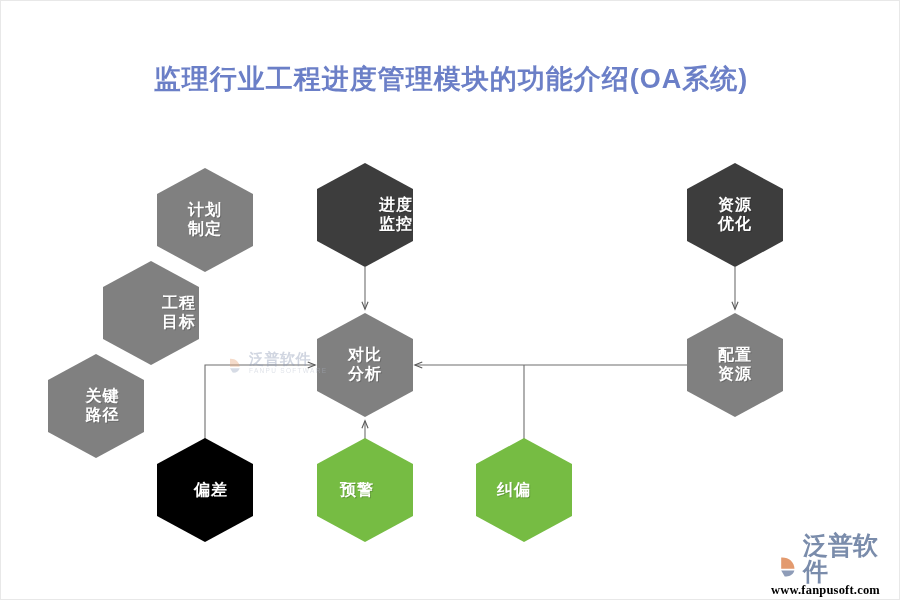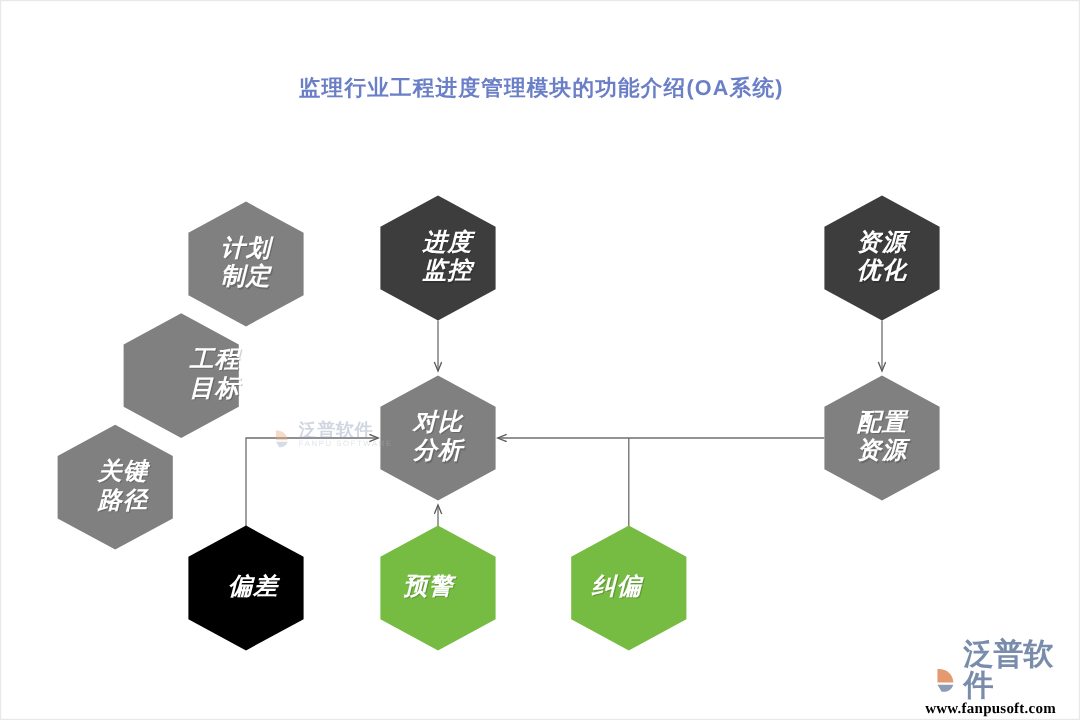--- a/index.html
+++ b/index.html
@@ -21,21 +21,21 @@
     border: 1px solid #e8e8e8;
     background: #ffffff;
     overflow: hidden;
   }
   .title {
     position: absolute;
     left: 0;
     top: 60px;
     width: 900px;
     text-align: center;
-    font-size: 18px;
+    font-size: 27px;
     font-weight: bold;
     letter-spacing: 1px;
     color: #6b7fc7;
     white-space: nowrap;
   }
 
   
   .canvas {
     position: absolute;
     left: 0;
@@ -44,29 +44,28 @@
     height: 600px;
   }
 
   .hex-label {
     position: absolute;
     display: flex;
     flex-direction: column;
     align-items: center;
     justify-content: center;
     color: #ffffff;
-    font-size: 20px;
+    font-size: 16px;
     font-weight: bold;
     line-height: 1.18;
     letter-spacing: 1px;
     text-shadow: 1px 1px 0 rgba(0,0,0,0.18);
     pointer-events: none;
     white-space: pre-line;
     text-align: center;
-    font-style: italic;
   }
 
   
   .watermark {
     position: absolute;
     left: 218px;
     top: 346px;
     width: 112px;
     height: 34px;
     display: flex;
@@ -161,21 +160,21 @@
       </g>
   </svg>
 
   <div id="hex-labels">
       <div class="hex-label" style="left: 156px; top: 167px; width: 96px; height: 104px;">计划
 制定</div>
       <div class="hex-label" style="left: 102px; top: 260px; width: 96px; height: 104px; margin-left: 28px;">工程
 目标</div>
       <div class="hex-label" style="left: 47px; top: 353px; width: 109px; height: 104px;">关键
 路径</div>
-      <div class="hex-label" style="left: 308px; top: 162px; width: 96px; height: 104px; padding-left: 16px;">进度
+      <div class="hex-label" style="left: 331px; top: 162px; width: 96px; height: 104px; padding-left: 16px;">进度
 监控</div>
       <div class="hex-label" style="left: 316px; top: 312px; width: 96px; height: 104px;">对比
 分析</div>
       <div class="hex-label" style="left: 156px; top: 437px; width: 108px; height: 104px;">偏差</div>
       <div class="hex-label" style="left: 316px; top: 437px; width: 80px; height: 104px;">预警</div>
       <div class="hex-label" style="left: 475px; top: 437px; width: 76px; height: 104px;">纠偏</div>
       <div class="hex-label" style="left: 686px; top: 162px; width: 96px; height: 104px;">资源
 优化</div>
       <div class="hex-label" style="left: 686px; top: 312px; width: 96px; height: 104px;">配置
 资源</div>

